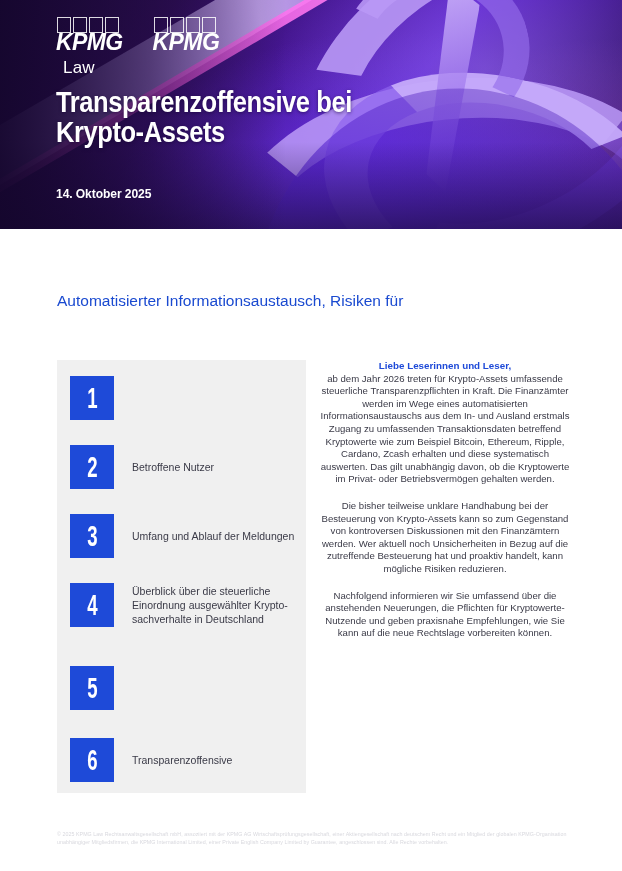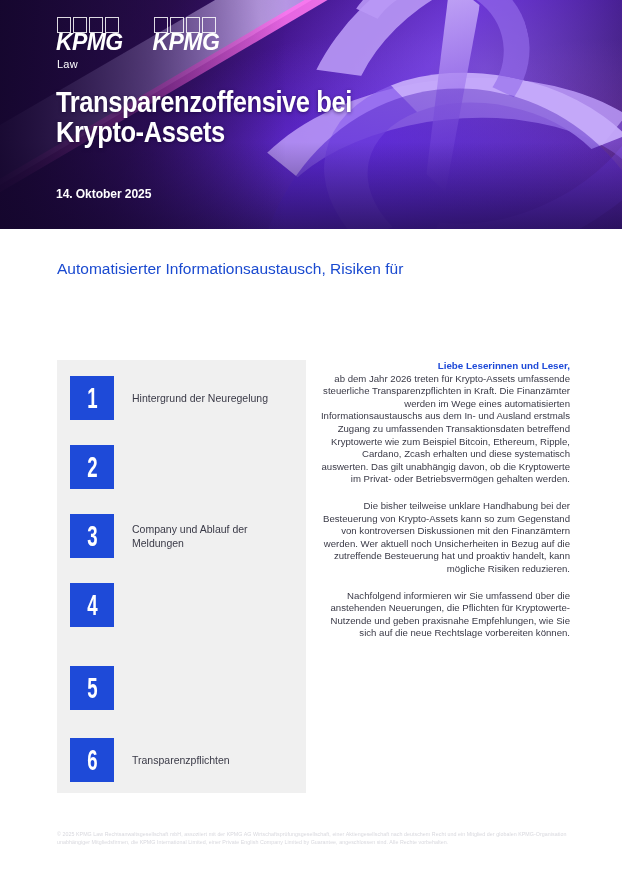--- a/index.html
+++ b/index.html
@@ -133,22 +133,22 @@
   }
   .kpmg-word {
     font-family: "Liberation Sans", sans-serif;
     font-weight: bold; font-style: italic;
     font-size: 23px; line-height: 23px;
     letter-spacing: -0.6px;
     color: #ffffff;
     margin-top: -2px;
   }
   .kpmg-sub {
-    font-size: 11px; color: #ffffff;
-    margin-top: 4px; margin-left: 1px;
+    font-size: 17px; color: #ffffff;
+    margin-top: 4px; margin-left: 7px;
     letter-spacing: 0.2px;
   }
 
   
   .hero-title {
     position: absolute; left: 56px; top: 87px;
     z-index: 6;
     color: #ffffff;
     font-family: "Liberation Sans Narrow", "Liberation Sans", sans-serif;
     font-weight: bold;
@@ -167,21 +167,21 @@
     font-weight: bold;
     font-size: 13px;
     letter-spacing: -0.1px;
     transform: scaleX(0.93);
     transform-origin: left top;
   }
 
   
   .subtitle {
     position: absolute;
-    left: 57px; top: 236px;
+    left: 57px; top: 268px;
     width: 500px;
     color: #1a4ad0;
     font-size: 15.5px;
     line-height: 22px;
     white-space: pre-line;
   }
   .subtitle .l2 { padding-left: 8px; display: block; }
 
   .agenda-panel {
     position: absolute;
@@ -223,21 +223,21 @@
   .body-col {
     position: absolute;
     left: 320px; top: 360px;
     width: 250px;
   }
   .body-col p {
     margin: 0 0 14px 0;
     color: #3a3a47;
     font-size: 9.6px;
     line-height: 12.6px;
-    text-align: right;
+    text-align: center;
   }
   .salutation {
     color: #1e4ad8;
     font-weight: bold;
     display: block;
     margin-bottom: 0px;
     font-size: 9.8px;
   }
 
   
@@ -295,50 +295,53 @@
 
 <div class="subtitle">
   <span>Automatisierter Informationsaustausch, Risiken für</span>
 </div>
 
 <div class="agenda-panel" id="agenda-panel">
     <div class="agenda-item" style="top: 16px;">
       <div class="num-box">
         <span>1</span>
       </div>
-      <div class="item-label">Hintergrund der Neuregelung</div>
     </div>
     <div class="agenda-item" style="top: 85px;">
       <div class="num-box">
         <span>2</span>
       </div>
+      <div class="item-label">Betroffene Nutzer</div>
     </div>
     <div class="agenda-item" style="top: 154px;">
       <div class="num-box">
         <span>3</span>
       </div>
-      <div class="item-label">Company und Ablauf der Meldungen</div>
+      <div class="item-label">Umfang und Ablauf der Meldungen</div>
     </div>
     <div class="agenda-item" style="top: 223px;">
       <div class="num-box">
         <span>4</span>
       </div>
+      <div class="item-label">Überblick über die steuerliche
+Einordnung ausgewählter Krypto-
+sachverhalte in Deutschland</div>
     </div>
     <div class="agenda-item" style="top: 306px;">
       <div class="num-box">
         <span>5</span>
       </div>
     </div>
     <div class="agenda-item" style="top: 378px;">
       <div class="num-box">
         <span>6</span>
       </div>
-      <div class="item-label">Transparenzpflichten</div>
+      <div class="item-label">Transparenzoffensive</div>
     </div>
   </div>
 
 <div class="body-col" id="body-col">
     <p><span class="salutation">Liebe Leserinnen und Leser,</span><span>ab dem Jahr 2026 treten für Krypto-Assets umfassende steuerliche Transparenzpflichten in Kraft. Die Finanzämter werden im Wege eines automatisierten Informationsaustauschs aus dem In- und Ausland erstmals Zugang zu umfassenden Transaktionsdaten betreffend Kryptowerte wie zum Beispiel Bitcoin, Ethereum, Ripple, Cardano, Zcash erhalten und diese systematisch auswerten. Das gilt unabhängig davon, ob die Kryptowerte im Privat- oder Betriebsvermögen gehalten werden.</span></p>
     <p>Die bisher teilweise unklare Handhabung bei der Besteuerung von Krypto-Assets kann so zum Gegenstand von kontroversen Diskussionen mit den Finanzämtern werden. Wer aktuell noch Unsicherheiten in Bezug auf die zutreffende Besteuerung hat und proaktiv handelt, kann mögliche Risiken reduzieren.</p>
-    <p>Nachfolgend informieren wir Sie umfassend über die anstehenden Neuerungen, die Pflichten für Kryptowerte-Nutzende und geben praxisnahe Empfehlungen, wie Sie sich auf die neue Rechtslage vorbereiten können.</p>
+    <p>Nachfolgend informieren wir Sie umfassend über die anstehenden Neuerungen, die Pflichten für Kryptowerte-Nutzende und geben praxisnahe Empfehlungen, wie Sie kann auf die neue Rechtslage vorbereiten können.</p>
   </div>
 
 <div class="footer">© 2025 KPMG Law Rechtsanwaltsgesellschaft mbH, assoziiert mit der KPMG AG Wirtschaftsprüfungsgesellschaft, einer Aktiengesellschaft nach deutschem Recht und ein Mitglied der globalen KPMG-Organisation unabhängiger Mitgliedsfirmen, die KPMG International Limited, einer Private English Company Limited by Guarantee, angeschlossen sind. Alle Rechte vorbehalten.</div>
 
 </body></html>

